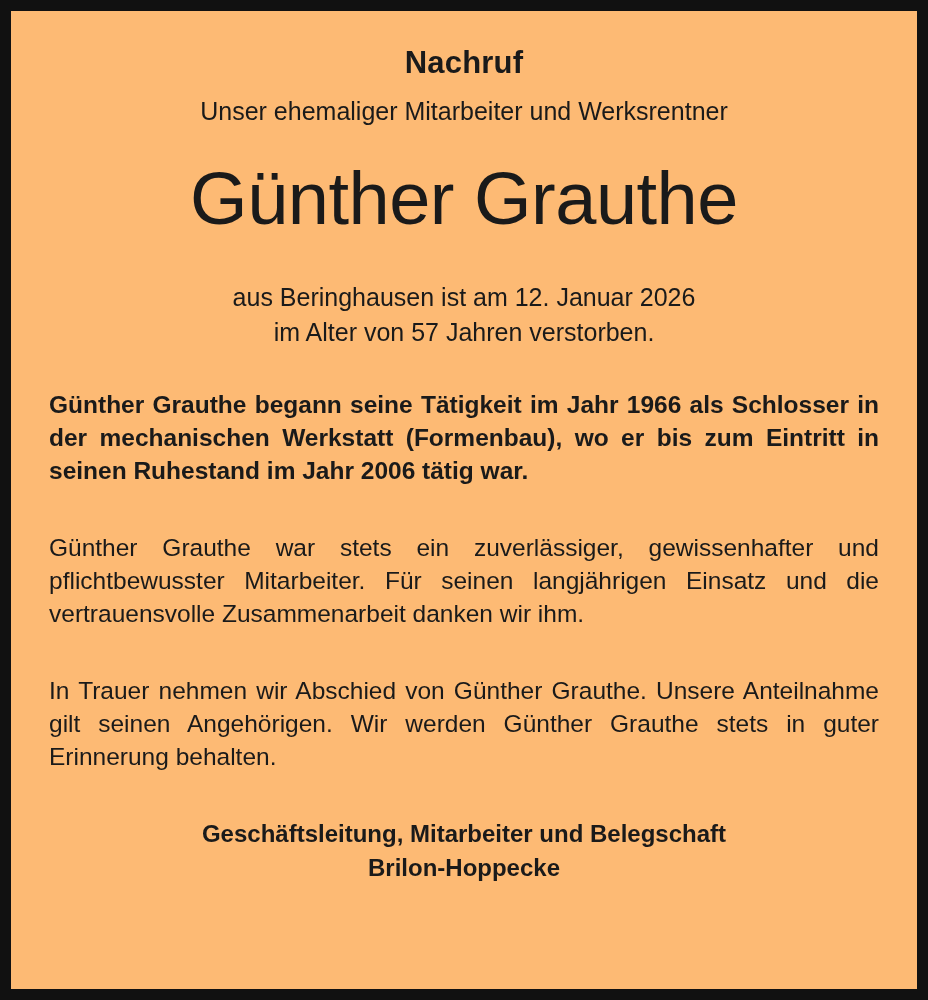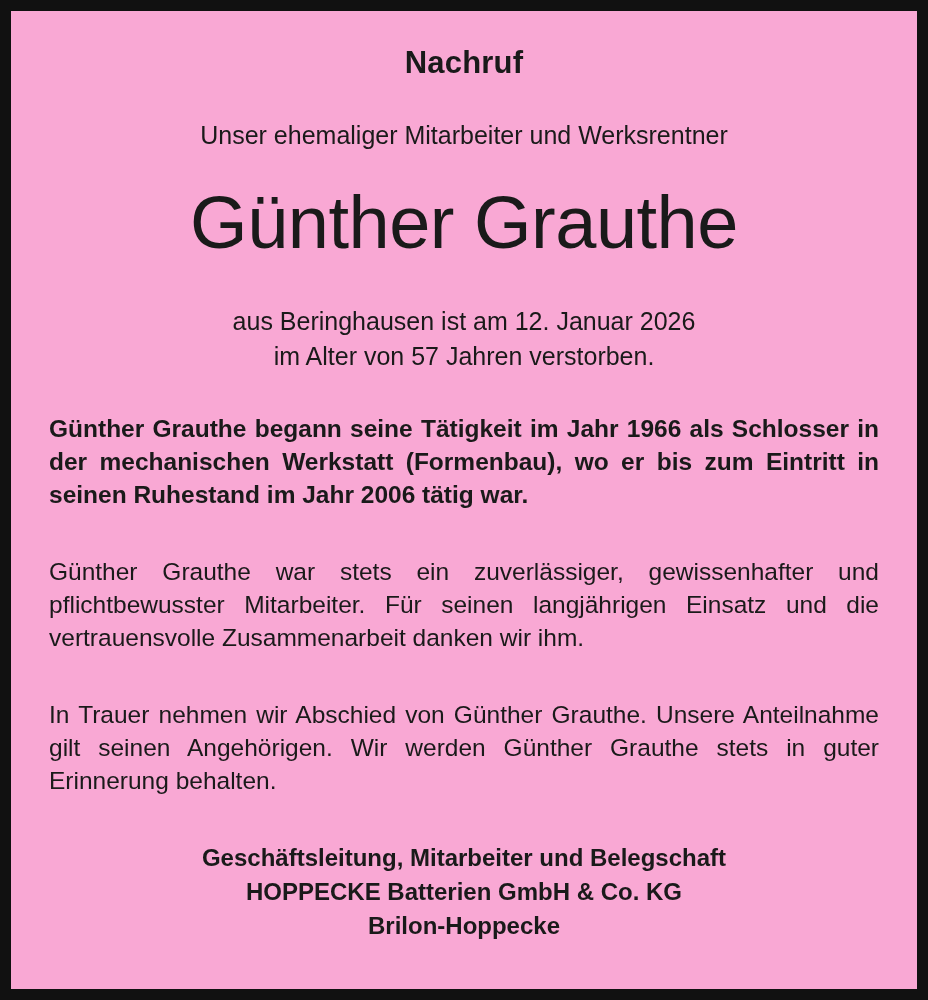--- a/index.html
+++ b/index.html
@@ -11,36 +11,36 @@
     width: 928px;
     height: 1000px;
     font-family: "Liberation Sans", sans-serif;
     color: #1a1a1a;
   }
   .obituary-frame {
     box-sizing: border-box;
     width: 928px;
     height: 1000px;
     border: 11px solid #111111;
-    background: #f9a8d4;
+    background: #fdba74;
     padding: 26px 38px 18px 38px;
     display: flex;
     flex-direction: column;
   }
   .headline {
     text-align: center;
     font-size: 31px;
     font-weight: bold;
     letter-spacing: 0.2px;
     margin-top: 8px;
   }
   .intro {
     text-align: center;
     font-size: 25px;
-    margin-top: 40px;
+    margin-top: 16px;
   }
   .deceased-name {
     text-align: center;
     font-size: 74px;
     font-weight: normal;
     letter-spacing: -0.5px;
     margin-top: 34px;
     line-height: 1.05;
   }
   .death-info {
@@ -85,17 +85,16 @@
     <div>aus Beringhausen ist am 12. Januar 2026</div>
     <div>im Alter von 57 Jahren verstorben.</div>
   </div>
 
   <div class="body-text first">Günther Grauthe begann seine Tätigkeit im Jahr 1966 als Schlosser in der mechanischen Werkstatt (Formenbau), wo er bis zum Eintritt in seinen Ruhestand im Jahr 2006 tätig war.</div>
   <div class="body-text">Günther Grauthe war stets ein zuverlässiger, gewissenhafter und pflichtbewusster Mitarbeiter. Für seinen langjährigen Einsatz und die vertrauensvolle Zusammenarbeit danken wir ihm.</div>
   <div class="body-text">In Trauer nehmen wir Abschied von Günther Grauthe. Unsere Anteilnahme gilt seinen Angehörigen. Wir werden Günther Grauthe stets in guter Erinnerung behalten.</div>
 
   <div class="signature">
     <div>Geschäftsleitung, Mitarbeiter und Belegschaft</div>
-    <div>HOPPECKE Batterien GmbH &amp; Co. KG</div>
     <div>Brilon-Hoppecke</div>
   </div>
 
 </div>
 
 </body></html>

